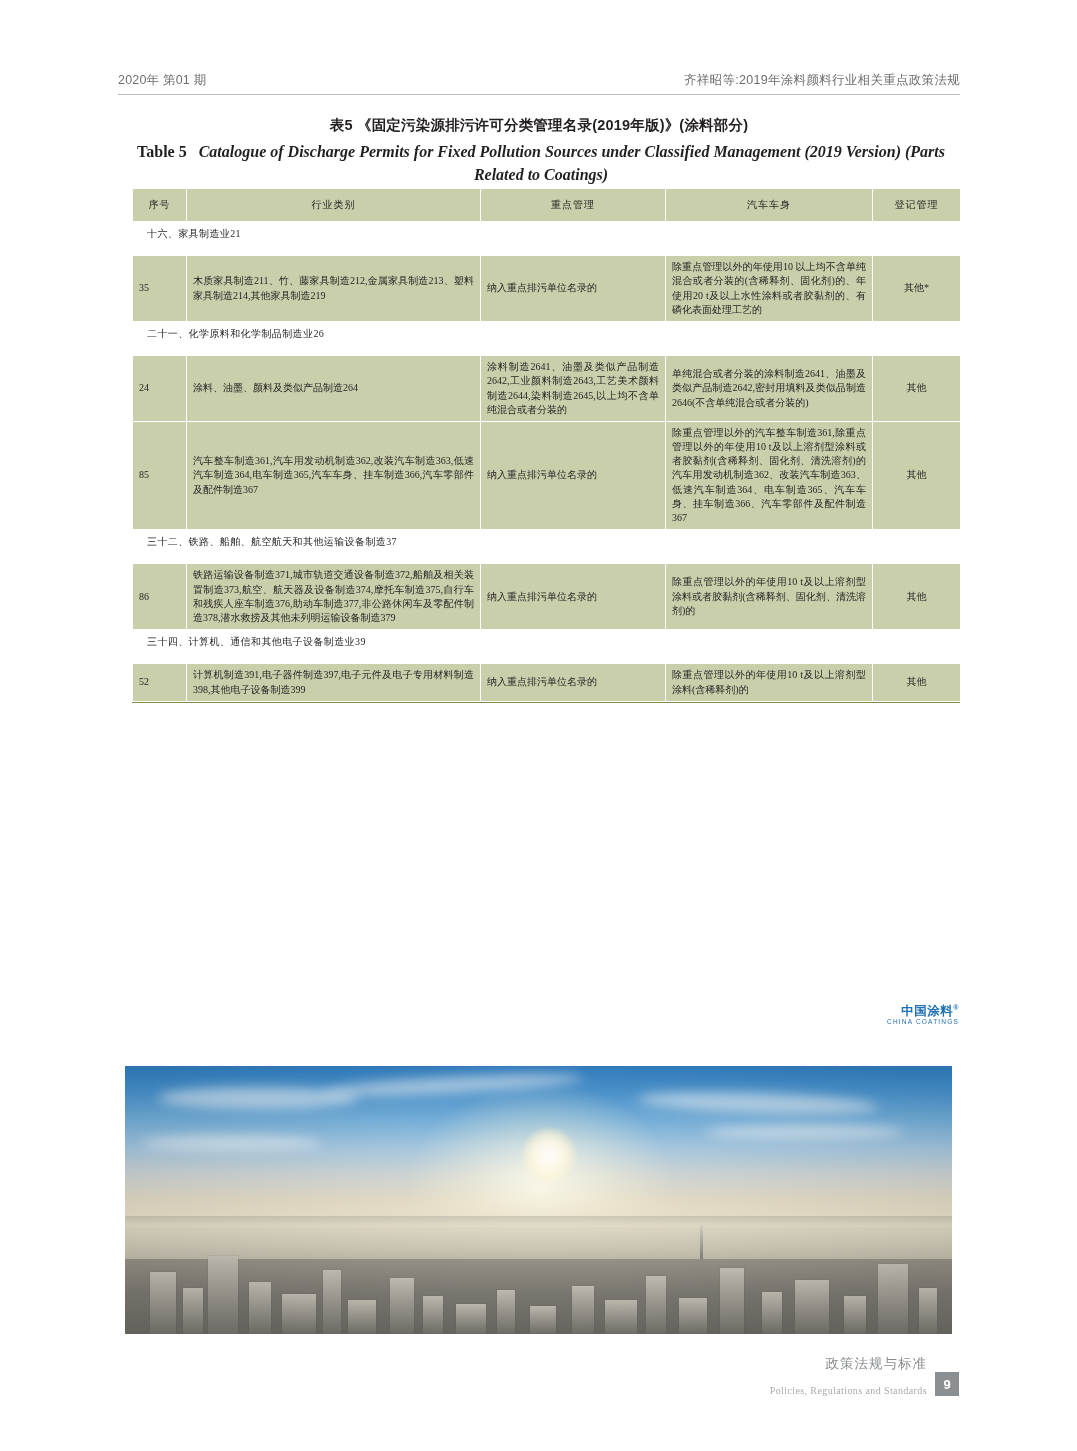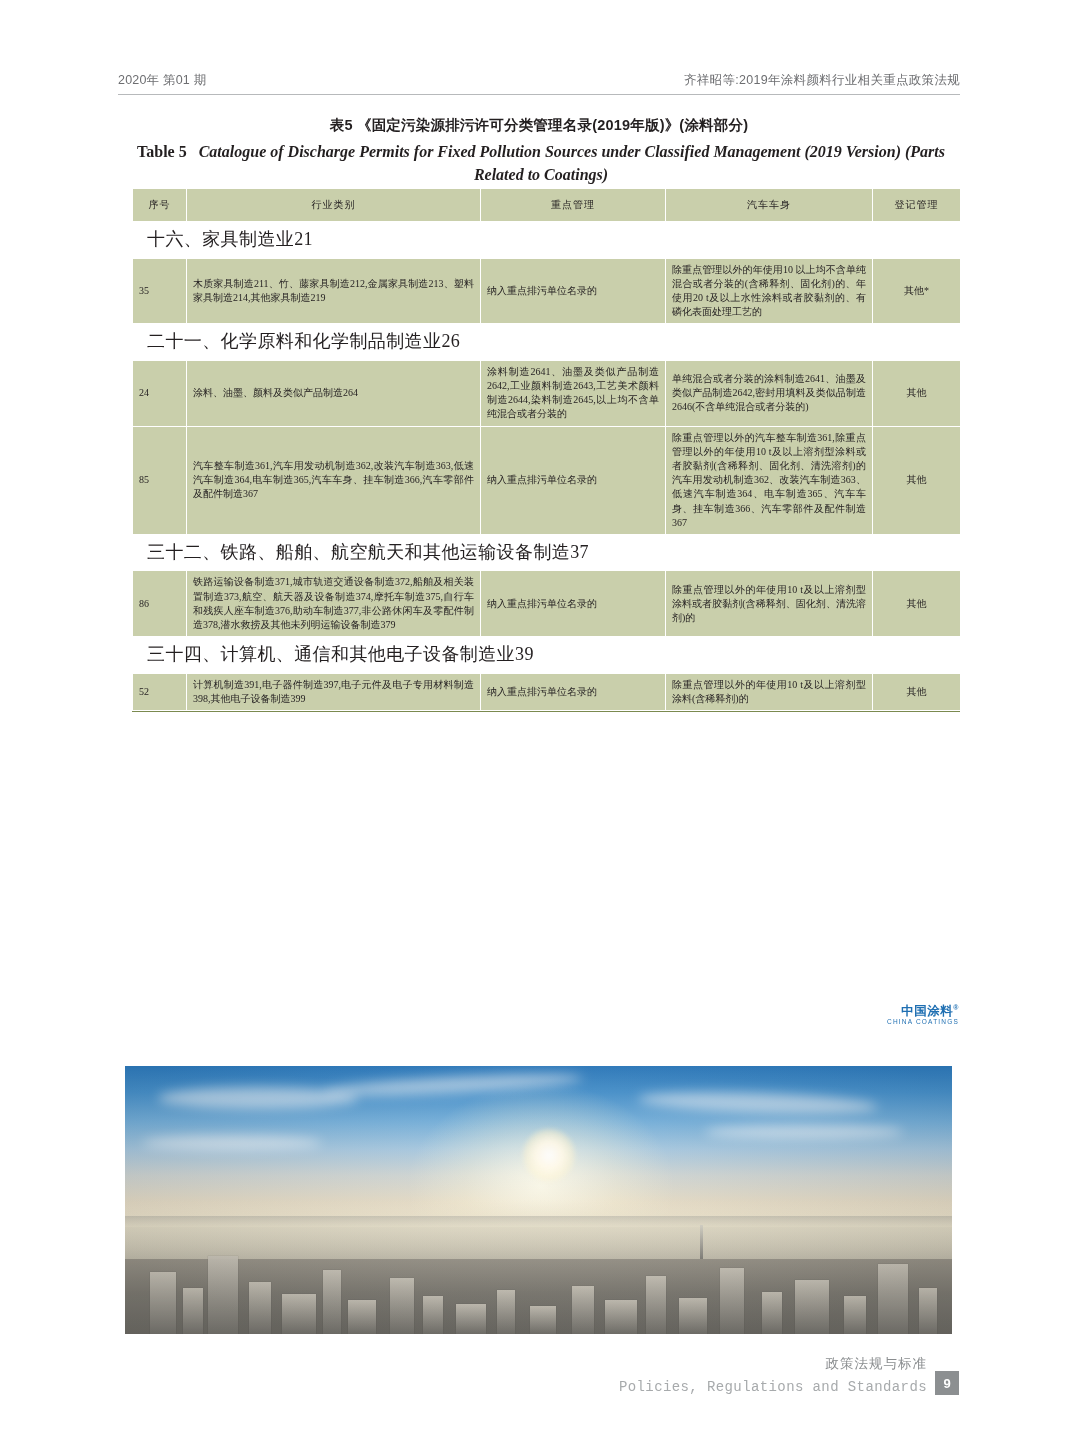--- a/index.html
+++ b/index.html
@@ -91,23 +91,23 @@
     font-size: 13.5px;
     text-align: center;
     height: 24px;
     padding: 3px 4px;
     letter-spacing: 1px;
     border-top: 1px solid #7b8a4f;
     border-bottom: 1px solid #ffffff;
   }
   tr.section td {
     background: #ffffff;
-    font-size: 18px;
+    font-size: 10px;
     text-align: left;
-    padding: 5px 6px 5px 14px;
+    padding: 5px 6px 14px 14px;
     letter-spacing: 0.4px;
     border-left: 1px solid #ffffff;
     border-right: 1px solid #ffffff;
   }
   tr.data td {
     background: #c9cfab;
   }
   td.c-no { text-align: left; width: 54px; }
   td.c-cat { text-align: justify; text-align-last: left; padding-left: 22px; padding-right: 10px; }
   td.c-key { text-align: justify; text-align-last: left; padding-left: 10px; padding-right: 10px; }
@@ -220,25 +220,25 @@
     gap: 8px;
   }
   .footer .texts { text-align: right; line-height: 1.25; }
   .footer .cn {
     font-family: "Liberation Sans", "DejaVu Sans", sans-serif;
     font-size: 13.5px;
     color: #8a8d8f;
     letter-spacing: 1px;
   }
   .footer .en {
-    font-family: Liberation Mono, monospace;
-    font-size: 14px;
+    font-family: Liberation Serif, serif;
+    font-size: 10px;
     color: #a7aaac;
     letter-spacing: 0.4px;
-    margin-top: 6px;
+    margin-top: 12px;
   }
   .footer .pagenum {
     width: 24px; height: 24px;
     background: #8c8f91;
     color: #ffffff;
     font-family: "Liberation Sans", "DejaVu Sans", sans-serif;
     font-weight: bold;
     font-size: 13px;
     display: flex; align-items: center; justify-content: center;
     margin-bottom: 1px;

